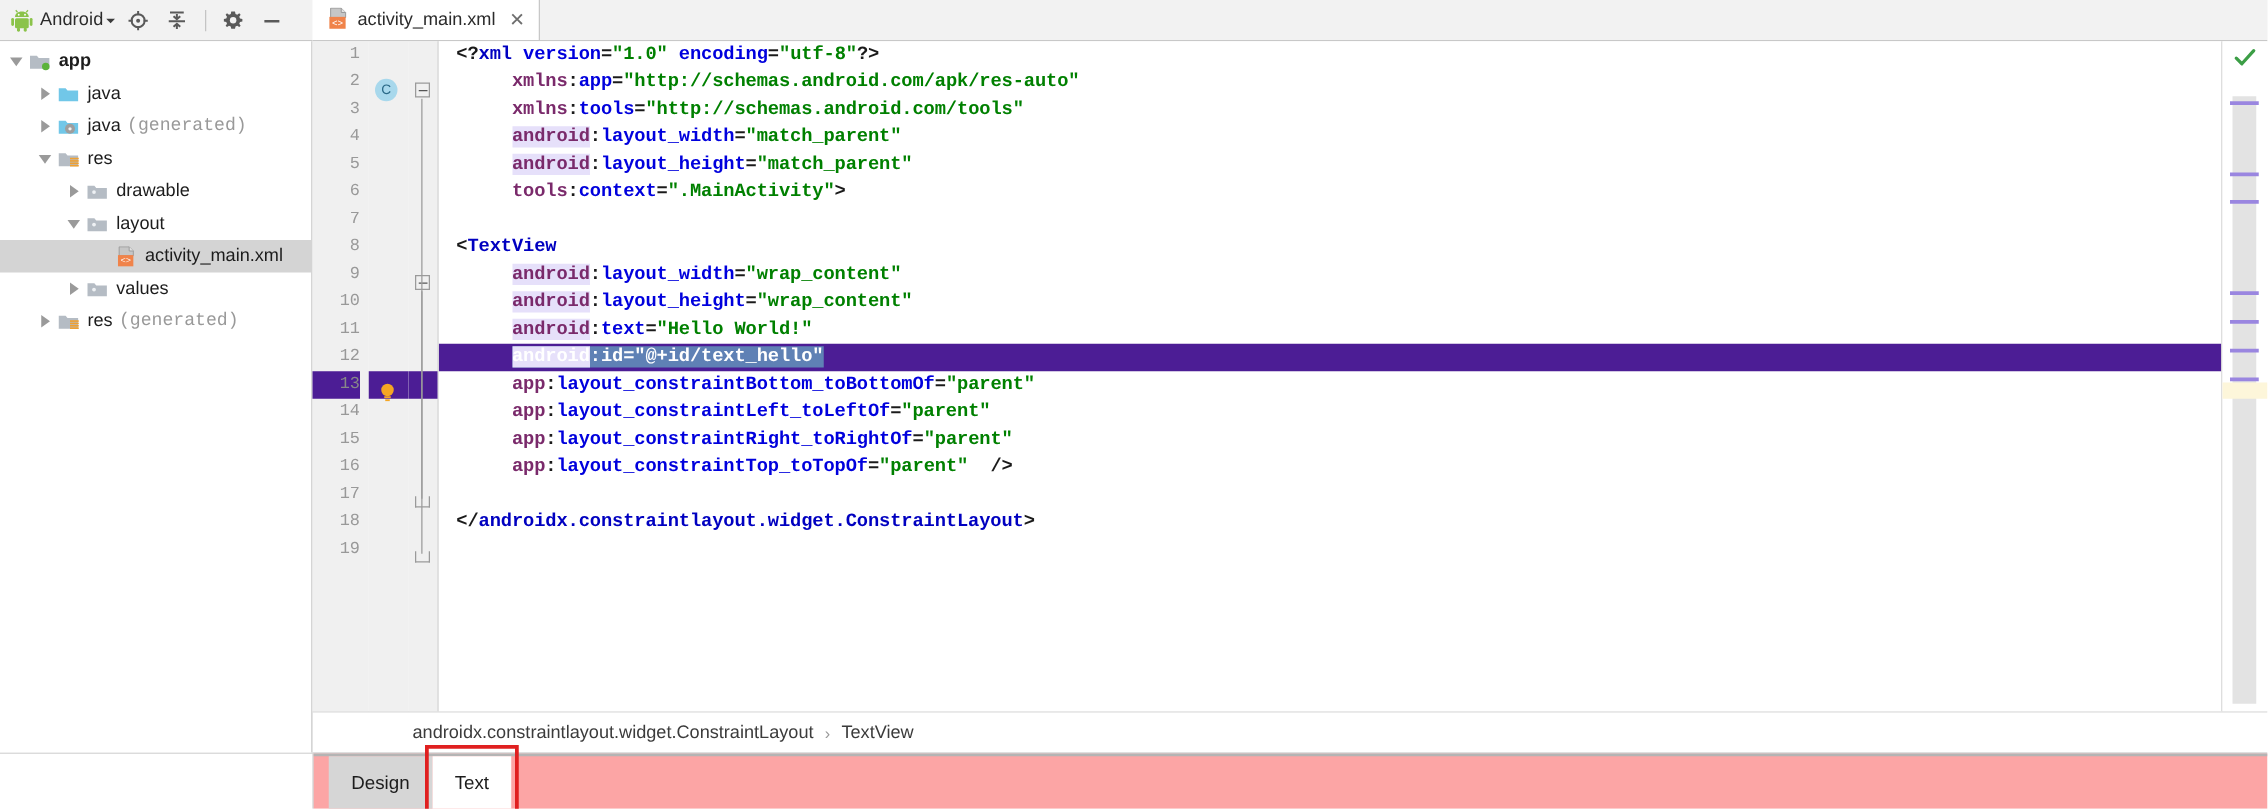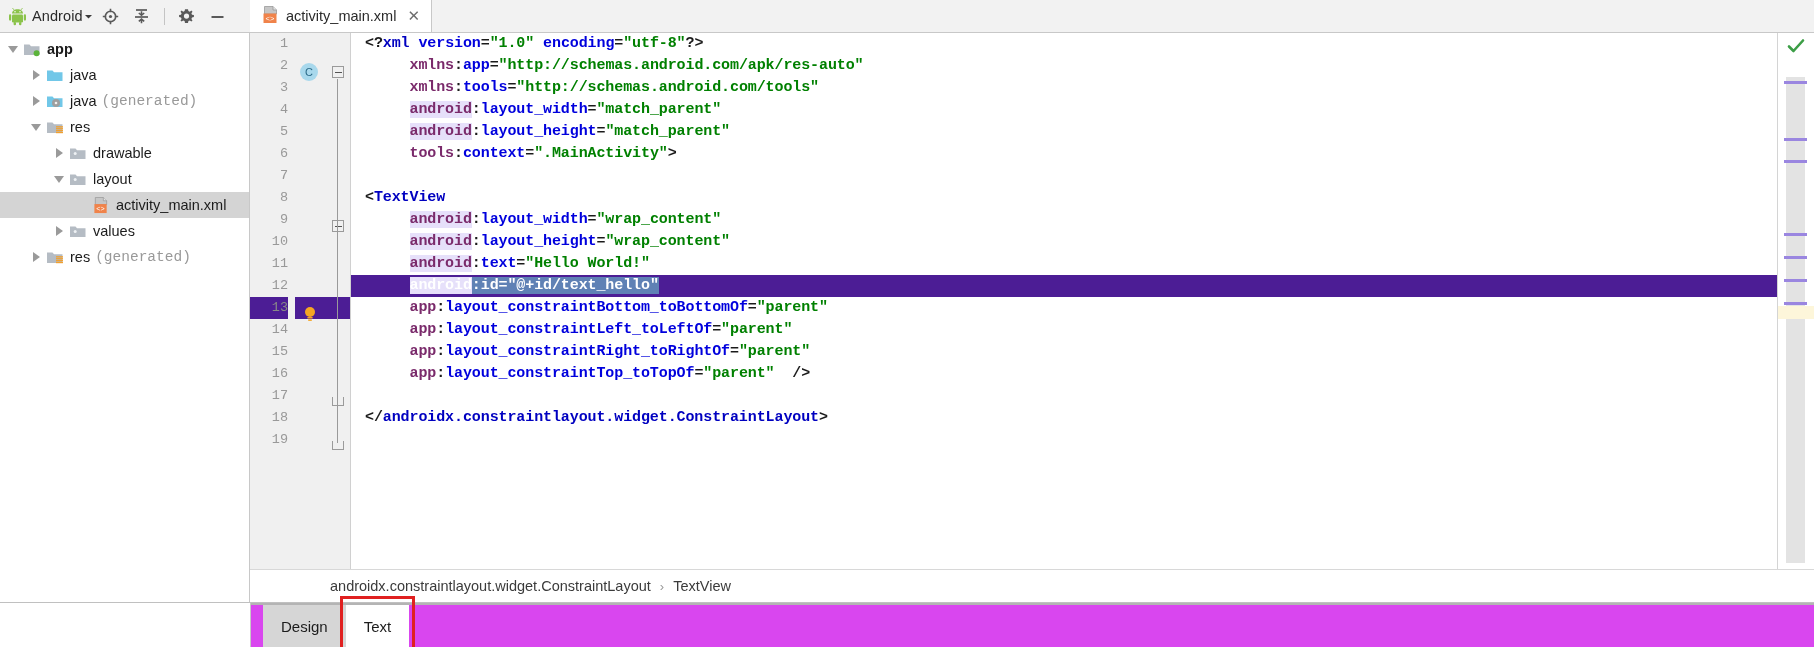--- a/index.html
+++ b/index.html
@@ -139,21 +139,21 @@
   .bc-item{font-size:14.5px;color:#3b3b3b;}
   .bc-sep{margin:0 9px;color:#9a9a9a;font-size:13px;}
 
   
   .bottom{
     height:44px;display:flex;align-items:stretch;background:#ffffff;
     border-top:1px solid #c0c0c0;
   }
   .bottom-left{width:250px;min-width:250px;background:#ffffff;border-right:1px solid #c8c8c8;}
   .bottom-tabs{
-    flex:1;display:flex;align-items:stretch;background:#d946ef;
+    flex:1;display:flex;align-items:stretch;background:#fca5a5;
     border-top:2px solid #b4b4b4;padding-left:12px;box-sizing:border-box;
   }
   .btab{
     display:flex;align-items:center;justify-content:center;
     padding:0 18px;font-size:15px;color:#1c1c1c;background:#d6d6d6;
   }
   .btab.active{background:#ffffff;}
   .redbox{
     position:absolute;border:3px solid #e02020;box-sizing:border-box;
     pointer-events:none;

